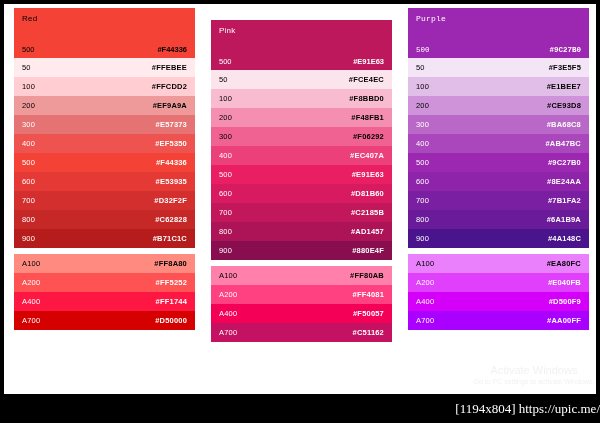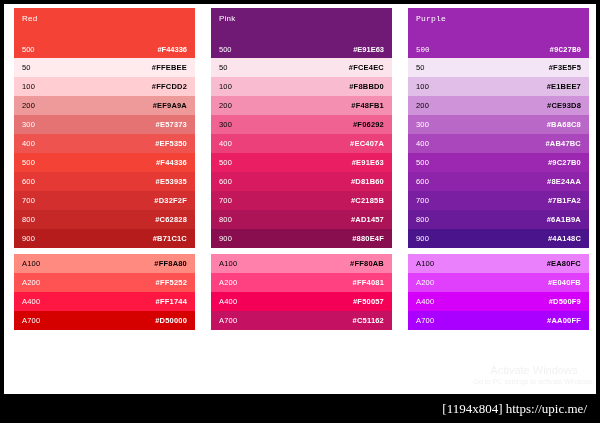--- a/index.html
+++ b/index.html
@@ -107,39 +107,39 @@
   #footer-bar {
     position: absolute;
     left: 0;
     right: 0;
     bottom: 0;
     height: 29px;
     background: #000000;
     display: flex;
     align-items: center;
     justify-content: flex-end;
-    padding-right: 13px;
+    padding-right: 0;
     box-sizing: border-box;
   }
   #footer-text {
     color: #ffffff;
     font-family: "Liberation Serif", serif;
     font-size: 13px;
     white-space: nowrap;
   }
 </style>
 </head>
 <body>
 
 <div id="screen">
   <div id="canvas">
 
     <div id="columns">
         <div class="palette-col">
-          <div class="col-header" style="background: rgb(244, 67, 54); color: #ffffff;">
+          <div class="col-header" style="background: rgb(244, 67, 54); color: #000000;">
             <div class="col-title">Red</div>
             <div class="hdr-row">
               <span class="row-name">500</span>
               <span class="row-hex">#F44336</span>
             </div>
           </div>
           <div class="shade-row" style="background: rgb(255, 235, 238); color: rgb(0, 0, 0);">
             <span class="row-name">50</span>
             <span class="row-hex">#FFEBEE</span>
           </div>
@@ -191,21 +191,21 @@
           <div class="shade-row" style="background: rgb(255, 23, 68); color: rgb(255, 255, 255);">
             <span class="row-name">A400</span>
             <span class="row-hex">#FF1744</span>
           </div>
           <div class="shade-row" style="background: rgb(213, 0, 0); color: rgb(255, 255, 255);">
             <span class="row-name">A700</span>
             <span class="row-hex">#D50000</span>
           </div>
         </div>
         <div class="palette-col">
-          <div class="col-header" style="background: #701a75; color: rgb(255, 255, 255);">
+          <div class="col-header" style="background: #be185d; color: rgb(255, 255, 255); margin-top: 12px;">
             <div class="col-title">Pink</div>
             <div class="hdr-row">
               <span class="row-name">500</span>
               <span class="row-hex">#E91E63</span>
             </div>
           </div>
           <div class="shade-row" style="background: rgb(252, 228, 236); color: rgb(0, 0, 0);">
             <span class="row-name">50</span>
             <span class="row-hex">#FCE4EC</span>
           </div>

